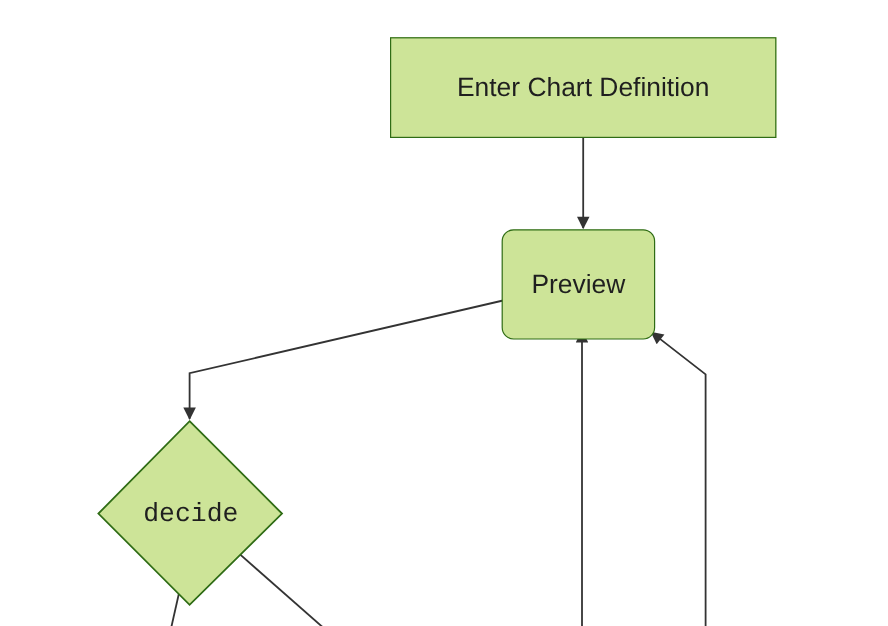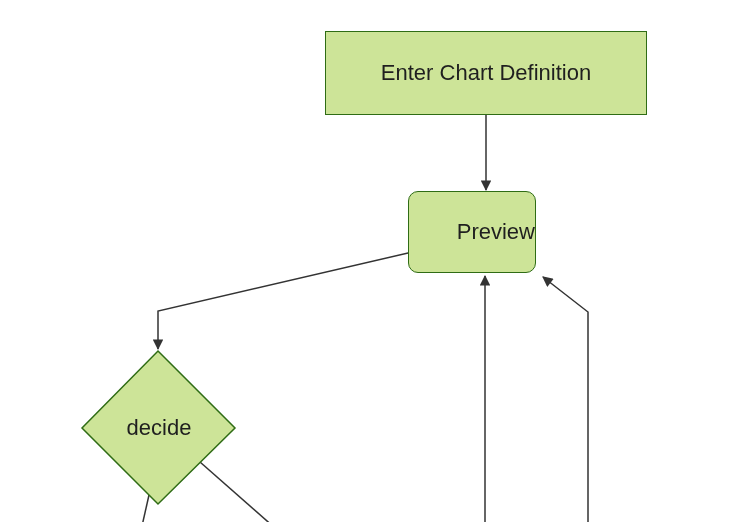--- a/index.html
+++ b/index.html
@@ -49,39 +49,39 @@
     text-align: center;
     white-space: nowrap;
   }
   .node-rect {
     left: 285px;
     top: 31px;
     width: 322px;
     height: 84px;
   }
   .node-rounded {
-    left: 368px;
+    left: 378px;
     top: 191px;
     width: 128px;
-    height: 82px;
+    height: 92px;
     border-radius: 10px;
-    justify-content: flex-end;
   }
   .diamond-label {
     position: absolute;
     left: 43px;
     top: 412px;
     width: 152px;
     height: 32px;
     display: flex;
     align-items: center;
     justify-content: center;
     color: var(--label-text, #1f1f1f);
     font-size: 22px;
     background: transparent;
+    font-family: Liberation Mono, monospace;
   }
 </style>
 </head>
 <body>
 
 <div class="stage">
 
   <svg class="edges-layer" viewBox="0 0 740 522" xmlns="http://www.w3.org/2000/svg">
     <defs>
       <marker id="arrow" viewBox="0 0 10 10" refX="9" refY="5" markerUnits="userSpaceOnUse" markerWidth="12" markerHeight="10.5" orient="auto">

